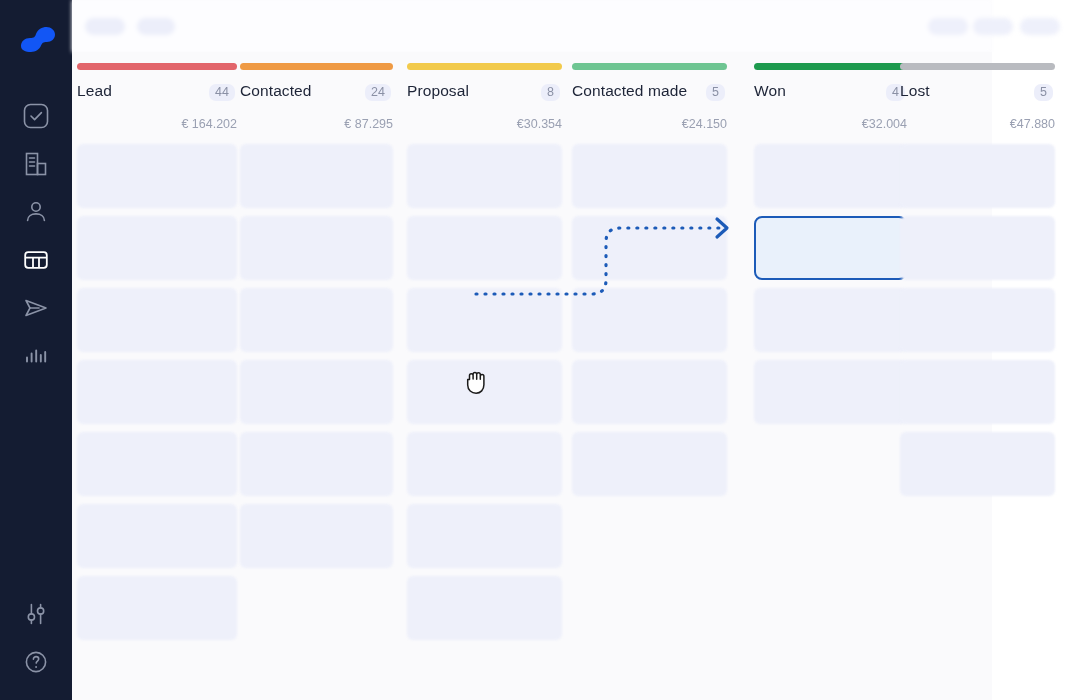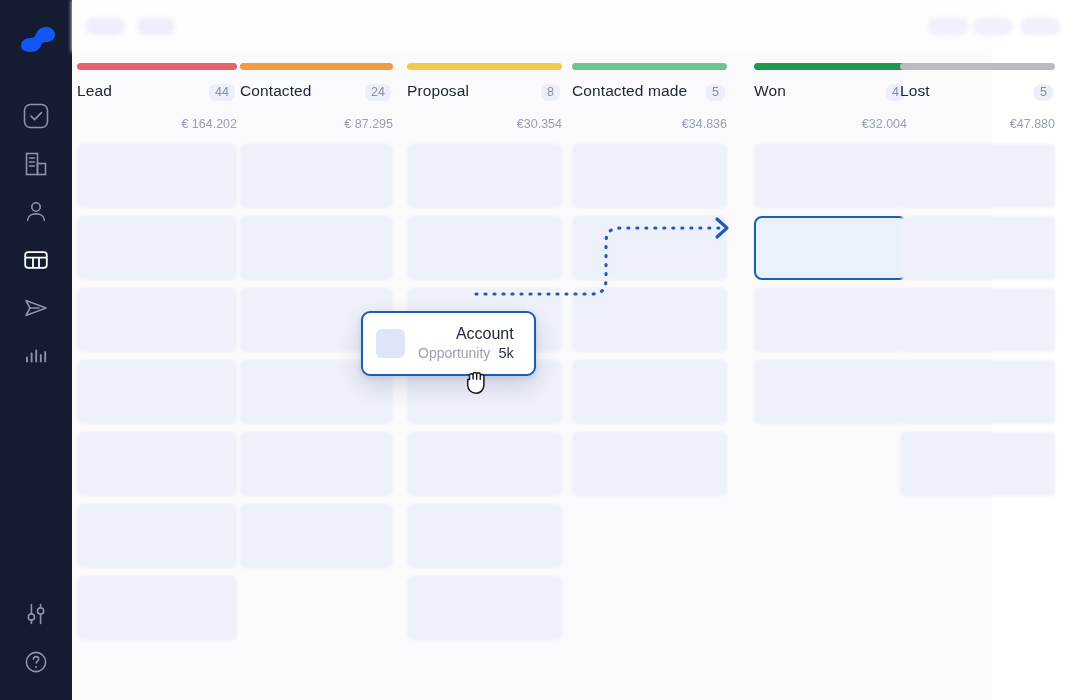--- a/index.html
+++ b/index.html
@@ -272,21 +272,21 @@
               <div class="skel-card"></div>
               <div class="skel-card"></div>
             </div>
           </div>
           <div class="column" style="left: 500px; width: 155px;">
             <div class="stage-bar" style="background: rgb(110, 197, 146);"></div>
             <div class="stage-row">
               <div class="stage-name">Contacted made</div>
               <div class="stage-count">5</div>
             </div>
-            <div class="stage-amount">€34.836</div>
+            <div class="stage-amount">€24.150</div>
             <div class="cards">
               <div class="skel-card"></div>
               <div class="skel-card"></div>
               <div class="skel-card"></div>
               <div class="skel-card"></div>
               <div class="skel-card"></div>
             </div>
           </div>
           <div class="column" style="left: 682px; width: 153px;">
             <div class="stage-bar" style="background: rgb(29, 154, 78);"></div>
@@ -317,30 +317,20 @@
               <div class="skel-card"></div>
             </div>
           </div>
         </div>
 
       <svg id="arrow-layer" viewBox="0 0 1008 648">
         <path d="M404 242 H520 Q534 242 534 228 V190 Q534 176 548 176 H654" fill="none" stroke="#1c5bb8" stroke-width="3.2" stroke-linecap="round" stroke-dasharray="1 8"></path>
         <path d="M645 167 l10 9 -10 9" fill="none" stroke="#1c5bb8" stroke-width="3.2" stroke-linecap="round" stroke-linejoin="round"></path>
       </svg>
 
-      <div id="drag-card">
-        <div id="drag-avatar"></div>
-        <div id="drag-text">
-          <div id="drag-title">Account</div>
-          <div id="drag-sub-row">
-            <span id="drag-sub">Opportunity</span>
-            <span id="drag-value">5k</span>
-          </div>
-        </div>
-      </div>
 
       <svg id="cursor" viewBox="0 0 30 32">
         <path d="M6.5 13.5V9.6c0-1 .8-1.8 1.8-1.8s1.8.8 1.8 1.8v3.4
                  V8.2c0-1 .8-1.8 1.8-1.8s1.8.8 1.8 1.8v5
                  V8.6c0-1 .8-1.8 1.8-1.8s1.8.8 1.8 1.8v4.6
                  V10.4c0-1 .8-1.8 1.8-1.8s1.8.8 1.8 1.8v8.4
                  c0 5-3.3 8.4-7.8 8.4s-8.4-3.2-8.4-8.2v-5.5z" fill="#ffffff" stroke="#1b1b1b" stroke-width="1.5" stroke-linejoin="round"></path>
       </svg>
     </div>
   </div>

